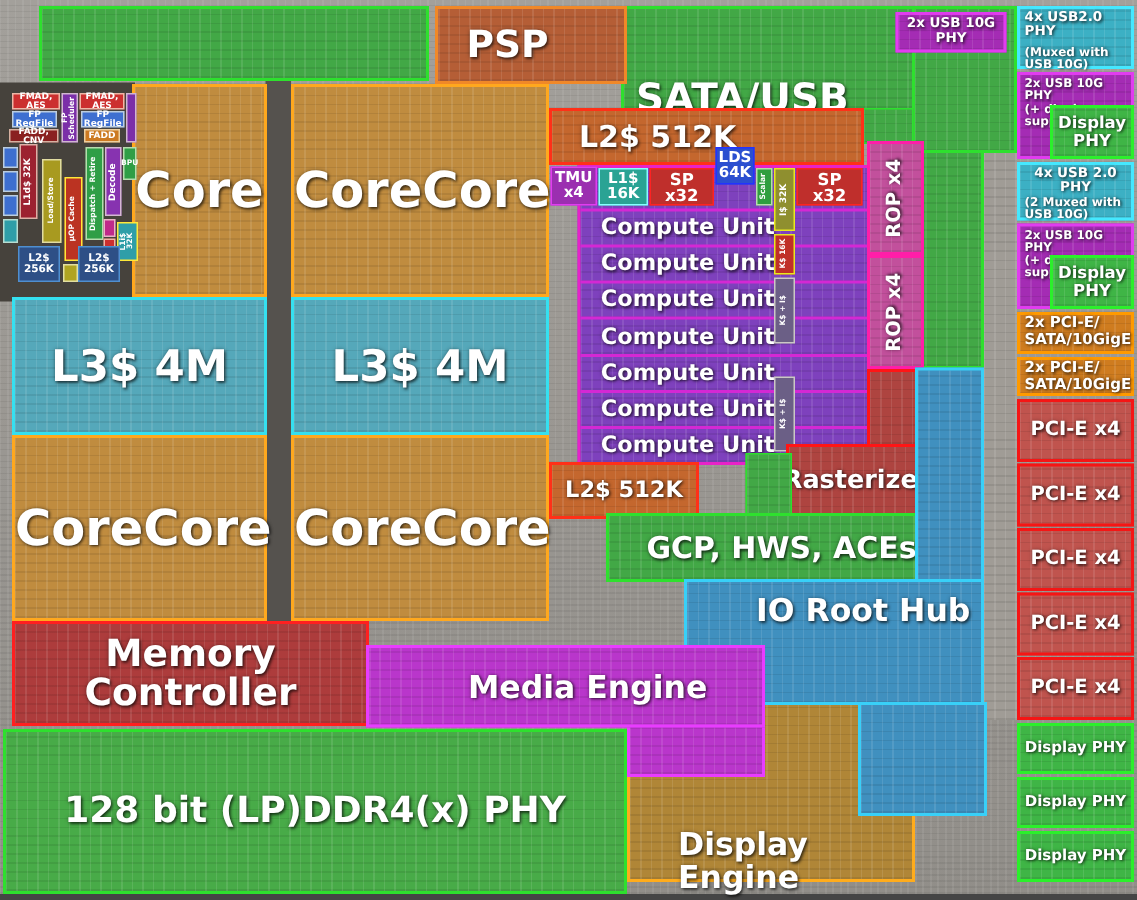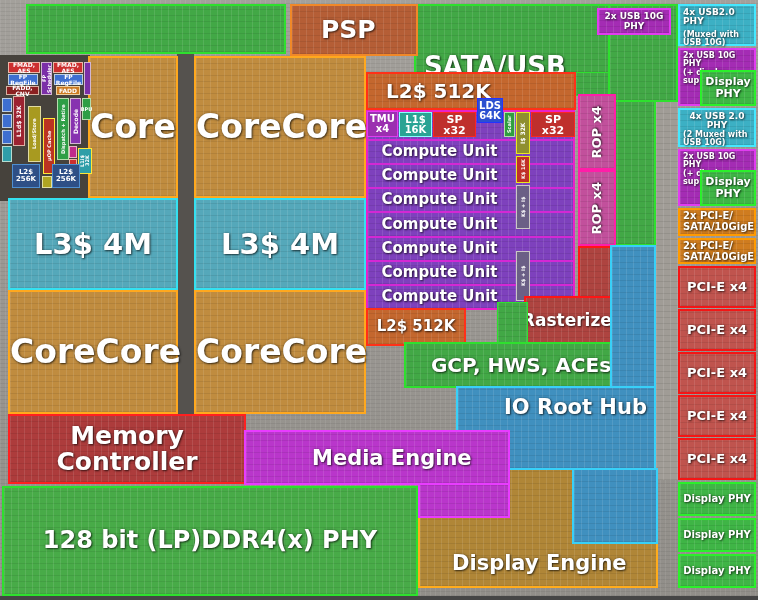--- a/index.html
+++ b/index.html
@@ -26,21 +26,21 @@
   .green{background-color:#42a846;border:2px solid #2ee02e;}
   .core{background-color:#c08c3f;border:2px solid #ffa81e;}
   .l3{background-color:#55a8ba;border:2px solid #35e0f0;}
   .mc{background-color:#ad3c3c;border:2px solid #ff2020;}
   .ddr{background-color:#48ab48;border:2px solid #2ee02e;}
   .de{background-color:#b08637;border:2px solid #ffac1c;}
   .io{background-color:#4090bf;border:2px solid #38d0f8;}
   .media{background-color:#b936cb;border:2px solid #e83cff;}
   .psp{background-color:#b55e36;border:2px solid #f08828;}
   .l2o{background-color:#c4672e;border:2px solid #ff3018;}
-  .cu{background-color:#7e41bd;border:2px solid #e822c8;}
+  .cu{background-color:#7e41bd;border:2px solid #e822c8;margin-left:19px;}
   .rop{background-color:#c2509c;border:2px solid #ff1ea8;}
   .rast{background-color:#ae4440;border:2px solid #ff1515;}
   .usb2{background-color:#3cb0c4;border:2px solid #45e8ff;}
   .usb10{background-color:#a42cb4;border:2px solid #e13cf0;}
   .dphy{background-color:#3fb546;border:2px solid #2bf02b;}
   .sata{background-color:#cf7c1f;border:2px solid #ff9a00;}
   .pcie{background-color:#c0544e;border:2px solid #f51515;}
   .seam{background-color:#55524e;}
   .seamL{background-color:#a09c96;}
   .dark{background-color:#46423c;}
@@ -63,21 +63,21 @@
 <div class="r green tex" style="left:26px;top:4px;width:260px;height:50px;"></div>
 <div class="r green tex" style="left:414px;top:4px;width:196px;height:76px;padding:20px 0 0 8px;">
   <div class="lbl" style="font-size:26px;margin-top:27px;">SATA/USB Buffers</div>
   <div class="lbl" style="font-size:26px;margin-left:4px;">and Misc. IO</div>
 </div>
 <div class="r green tex" style="left:608px;top:4px;width:70px;height:98px;"></div>
 <div class="r green tex" style="left:608px;top:100px;width:48px;height:146px;"></div>
 <div class="r green tex" style="left:575px;top:72px;width:34px;height:24px;border-width:1px;"></div>
 
 <div class="r psp tex" style="left:290px;top:4px;width:128px;height:52px;display:flex;align-items:center;">
-  <span class="lbl" style="font-size:25px;margin-left:29px;">PSP</span>
+  <span class="lbl" style="font-size:25px;margin-left:19px;">PSP</span>
 </div>
 <div class="r usb10 tex cen" style="left:597px;top:8px;width:74px;height:27px;">
   <span class="lbl" style="font-size:9px;">2x USB 10G PHY</span>
 </div>
 
 <div class="r core tex cen" style="left:88px;top:56px;width:90px;height:142px;">
   <span class="lbl" style="font-size:33px;">Core</span>
 </div>
 <div class="r core tex" style="left:194px;top:56px;width:172px;height:142px;display:flex;align-items:center;justify-content:space-around;">
   <span class="lbl" style="font-size:33px;">Core</span>
@@ -183,21 +183,21 @@
 </div>
 <div class="r green tex" style="left:497px;top:302px;width:31px;height:42px;border-width:1px;"></div>
 <div class="r green tex cen" style="left:404px;top:342px;width:234px;height:46px;">
   <span class="lbl" style="font-size:20px;">GCP, HWS, ACEs</span>
 </div>
 
 <div class="r mc tex cen" style="left:8px;top:414px;width:238px;height:70px;justify-content:flex-end;">
   <span class="lbl" style="font-size:25px;">Memory Controller</span>
 </div>
 
-<div class="r de tex" style="left:418px;top:468px;width:240px;height:120px;">
+<div class="r de tex" style="left:418px;top:468px;width:192px;height:120px;">
   <div class="lbl" style="position:absolute;left:32px;top:82px;font-size:21px;">Display Engine</div>
 </div>
 
 <div class="r io tex" style="left:610px;top:245px;width:46px;height:224px;"></div>
 <div class="r io tex" style="left:572px;top:468px;width:86px;height:76px;"></div>
 <div class="r io tex" style="left:456px;top:386px;width:200px;height:84px;">
   <div class="lbl" style="position:absolute;left:46px;top:8px;font-size:21px;">IO Root Hub</div>
 </div>
 
 <div class="r media tex" style="left:418px;top:430px;width:92px;height:88px;"></div>

